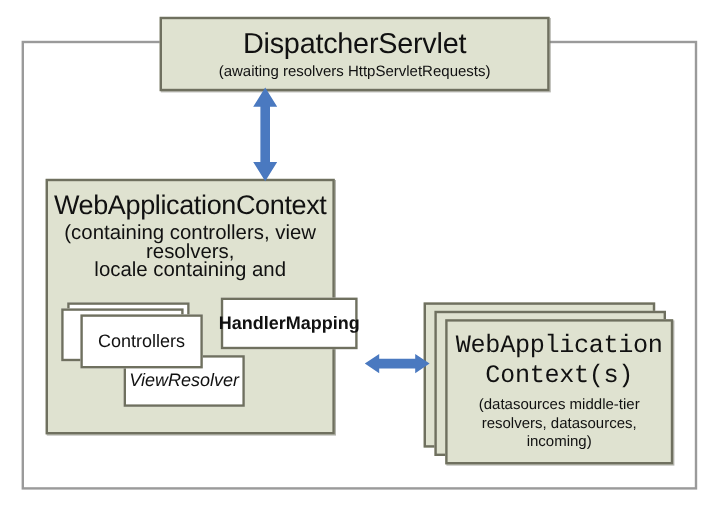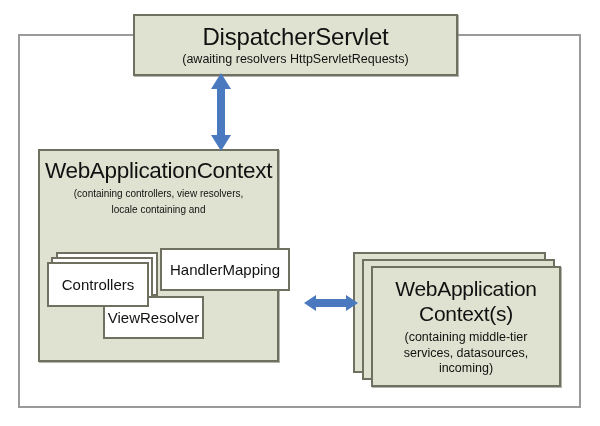--- a/index.html
+++ b/index.html
@@ -90,43 +90,44 @@
     justify-content: flex-start;
     z-index: 4;
   }
   #web-application-context .title {
     font-size: 22.5px;
     line-height: 25px;
     margin-top: 7px;
     letter-spacing: -0.3px;
   }
   #web-application-context .sub {
-    font-size: 10px;
+    font-size: 17px;
     line-height: 15.5px;
     margin-top: 3px;
     padding: 0 6px;
   }
 
   
   #controllers-stack-back2 { left: 56px;  top: 252px; width: 102px; height: 44px; z-index: 5; }
   #controllers-stack-back1 { left: 51px;  top: 257px; width: 102px; height: 44px; z-index: 6; }
-  #controllers-box         { left: 47px;  top: 262px; width: 102px; height: 45px; z-index: 8; }
-  #handler-mapping-box     { left: 160px; top: 248px; width: 130px; height: 43px; z-index: 7; }
-  #view-resolver-box       { left: 103px; top: 296px; width: 101px; height: 43px; z-index: 7; }
+  #controllers-box         { left: 67px;  top: 262px; width: 102px; height: 45px; z-index: 8; }
+  #handler-mapping-box     { left: 184px; top: 248px; width: 114px; height: 43px; z-index: 7; font-weight: bold; }
+  #view-resolver-box       { left: 103px; top: 296px; width: 101px; height: 43px; z-index: 7; font-style: italic; }
 
   
   #root-context-back2 { left: 353px; top: 252px; width: 193px; height: 121px; z-index: 2; }
   #root-context-back1 { left: 362px; top: 259px; width: 193px; height: 121px; z-index: 3; }
   #root-context-front {
     left: 371px; top: 266px; width: 190px; height: 121px; z-index: 4;
   }
   #root-context-front .title {
     font-size: 21px;
     line-height: 25px;
     letter-spacing: -0.3px;
+    font-family: Liberation Mono, monospace;
   }
   #root-context-front .sub {
     font-size: 12.5px;
     line-height: 15.5px;
     margin-top: 4px;
     padding: 0 8px;
   }
 
   
   .arrow {
@@ -184,19 +185,19 @@
   </div>
 
   <div class="gbox" id="root-context-back2"></div>
   <div class="gbox" id="root-context-back1"></div>
   <div class="gbox shadowed" id="root-context-front">
     <div class="title">
       <div>WebApplication</div>
       <div>Context(s)</div>
     </div>
     <div class="sub">
-      <div>(containing middle-tier</div>
-      <div>services, datasources,</div>
+      <div>(datasources middle-tier</div>
+      <div>resolvers, datasources,</div>
       <div>incoming)</div>
     </div>
   </div>
 
 </div>
 
 </body></html>

